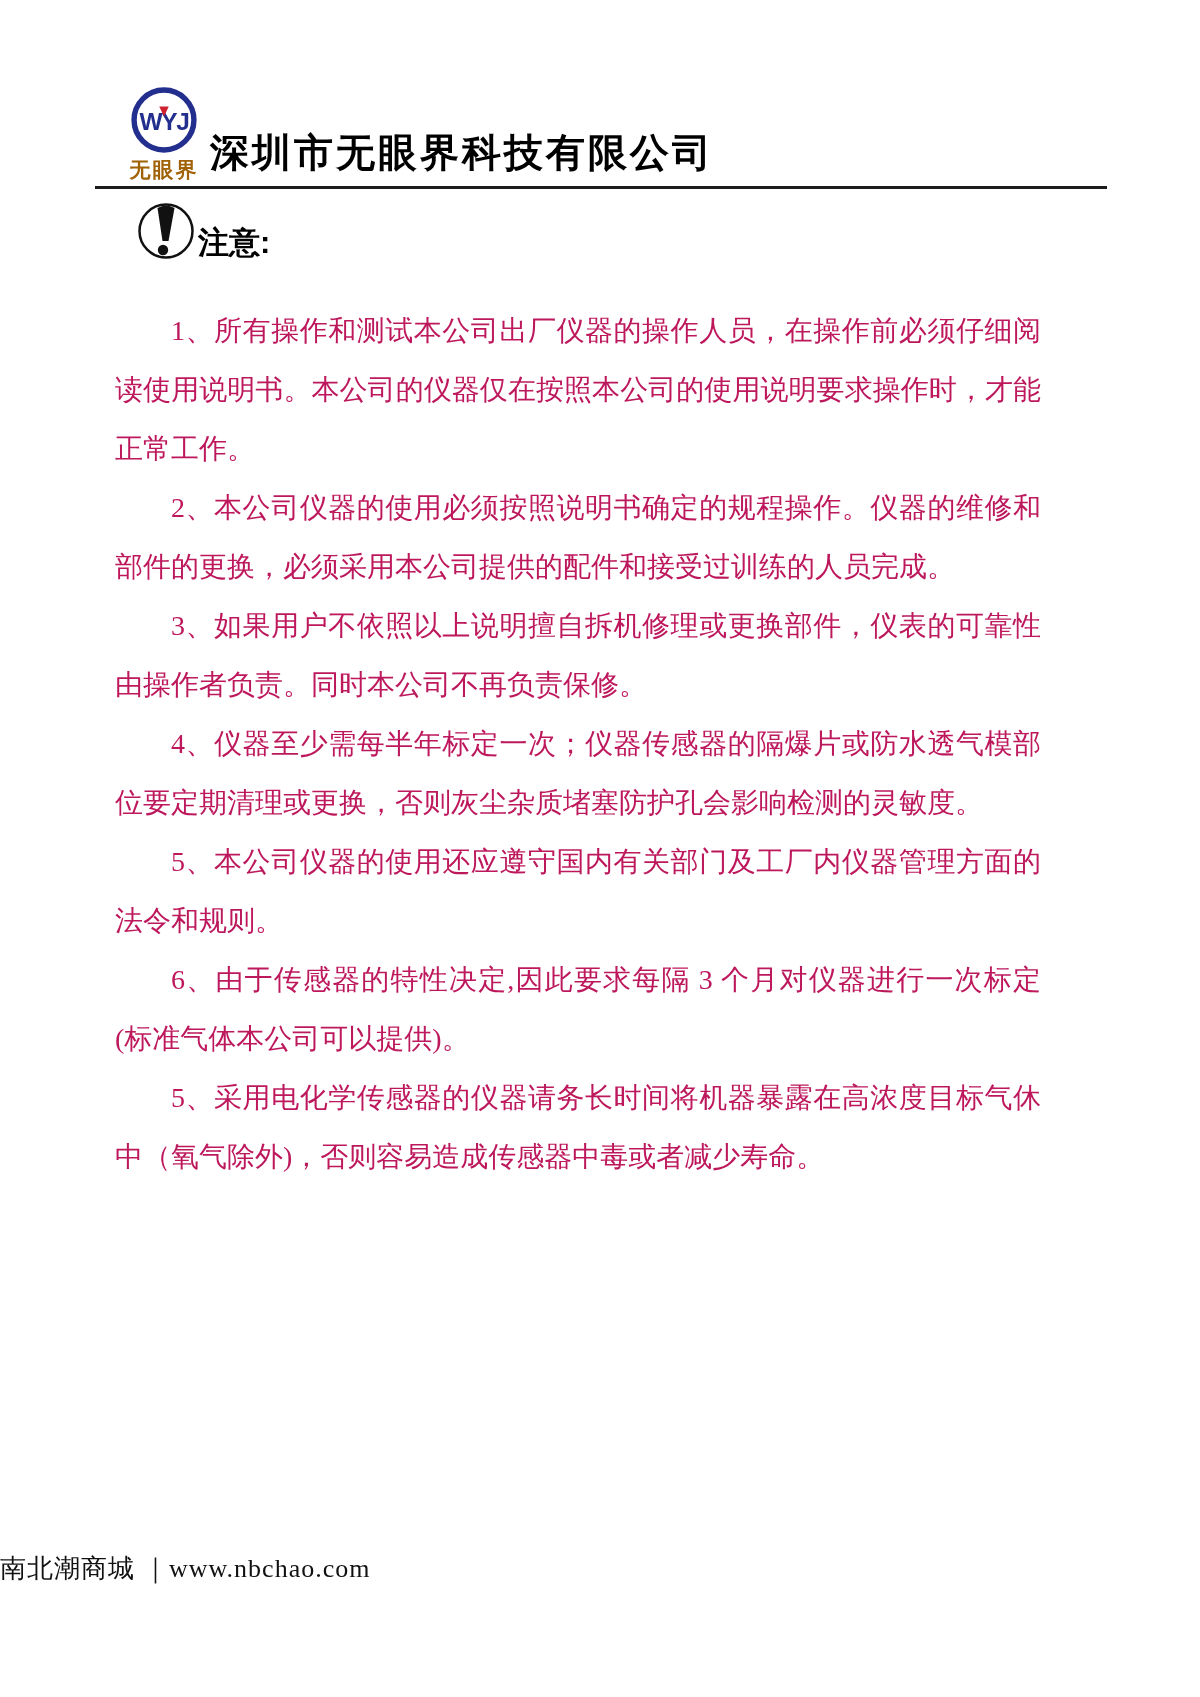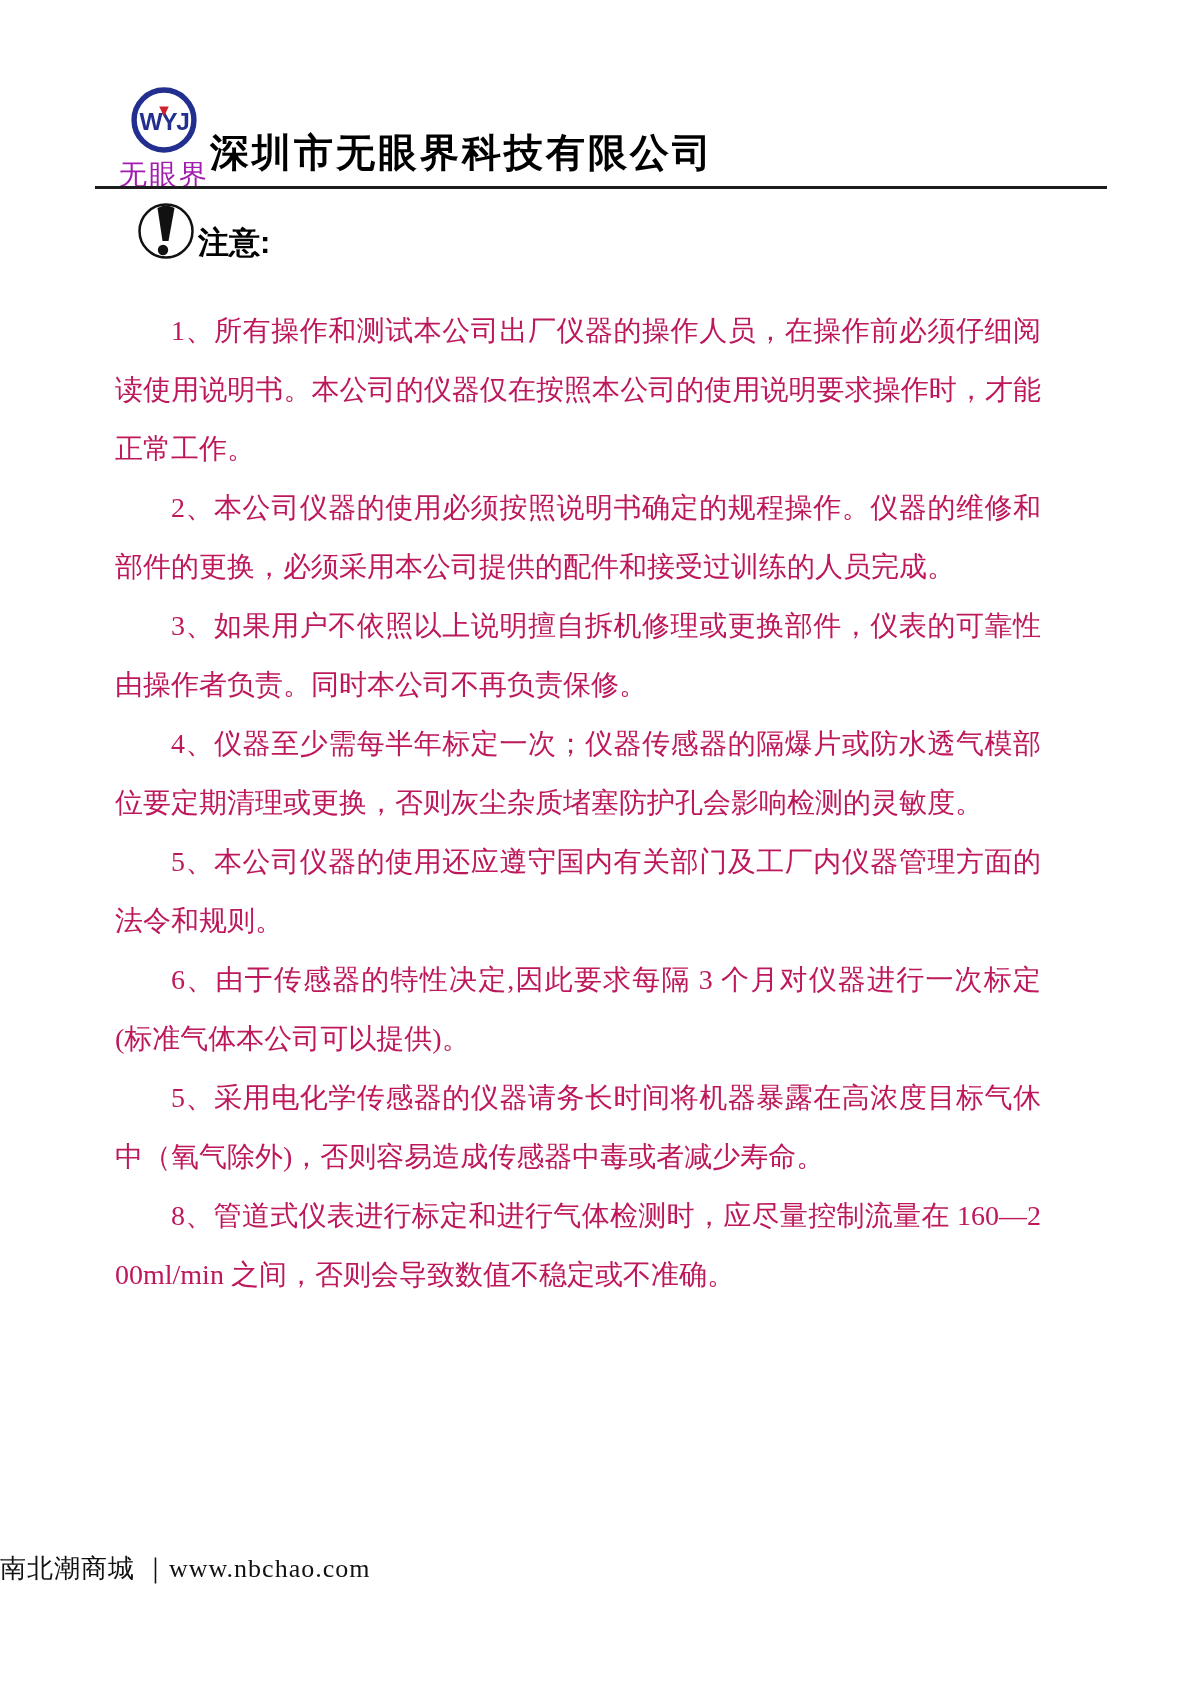--- a/index.html
+++ b/index.html
@@ -23,24 +23,24 @@
     left: 116px;
     top: 86px;
     width: 96px;
     text-align: center;
   }
   .logo svg { display: block; margin: 0 auto; }
   .logo-caption {
     display: block;
     margin-top: 2px;
     font-family: "Liberation Sans", "DejaVu Sans", sans-serif;
-    font-weight: normal;
-    font-size: 28px;
+    font-weight: bold;
+    font-size: 21px;
     letter-spacing: 2px;
-    color: #a21caf;
+    color: #a16207;
   }
   .company-title {
     position: absolute;
     left: 210px;
     top: 126px;
     font-family: "Liberation Sans", "DejaVu Sans", sans-serif;
     font-weight: bold;
     font-size: 39px;
     letter-spacing: 3px;
     color: #000000;
@@ -132,18 +132,17 @@
   </div>
 
   <div class="body-text">
     <p>1、所有操作和测试本公司出厂仪器的操作人员，在操作前必须仔细阅读使用说明书。本公司的仪器仅在按照本公司的使用说明要求操作时，才能正常工作。</p>
     <p>2、本公司仪器的使用必须按照说明书确定的规程操作。仪器的维修和部件的更换，必须采用本公司提供的配件和接受过训练的人员完成。</p>
     <p>3、如果用户不依照以上说明擅自拆机修理或更换部件，仪表的可靠性由操作者负责。同时本公司不再负责保修。</p>
     <p>4、仪器至少需每半年标定一次；仪器传感器的隔爆片或防水透气模部位要定期清理或更换，否则灰尘杂质堵塞防护孔会影响检测的灵敏度。</p>
     <p>5、本公司仪器的使用还应遵守国内有关部门及工厂内仪器管理方面的法令和规则。</p>
     <p>6、由于传感器的特性决定,因此要求每隔 3 个月对仪器进行一次标定(标准气体本公司可以提供)。</p>
     <p>5、采用电化学传感器的仪器请务长时间将机器暴露在高浓度目标气休中（氧气除外)，否则容易造成传感器中毒或者减少寿命。</p>
-    <p>8、管道式仪表进行标定和进行气体检测时，应尽量控制流量在 160—200ml/min 之间，否则会导致数值不稳定或不准确。</p>
   </div>
 
   <div class="footer">南北潮商城 ｜www.nbchao.com</div>
 
 </div>
 
 </body></html>

